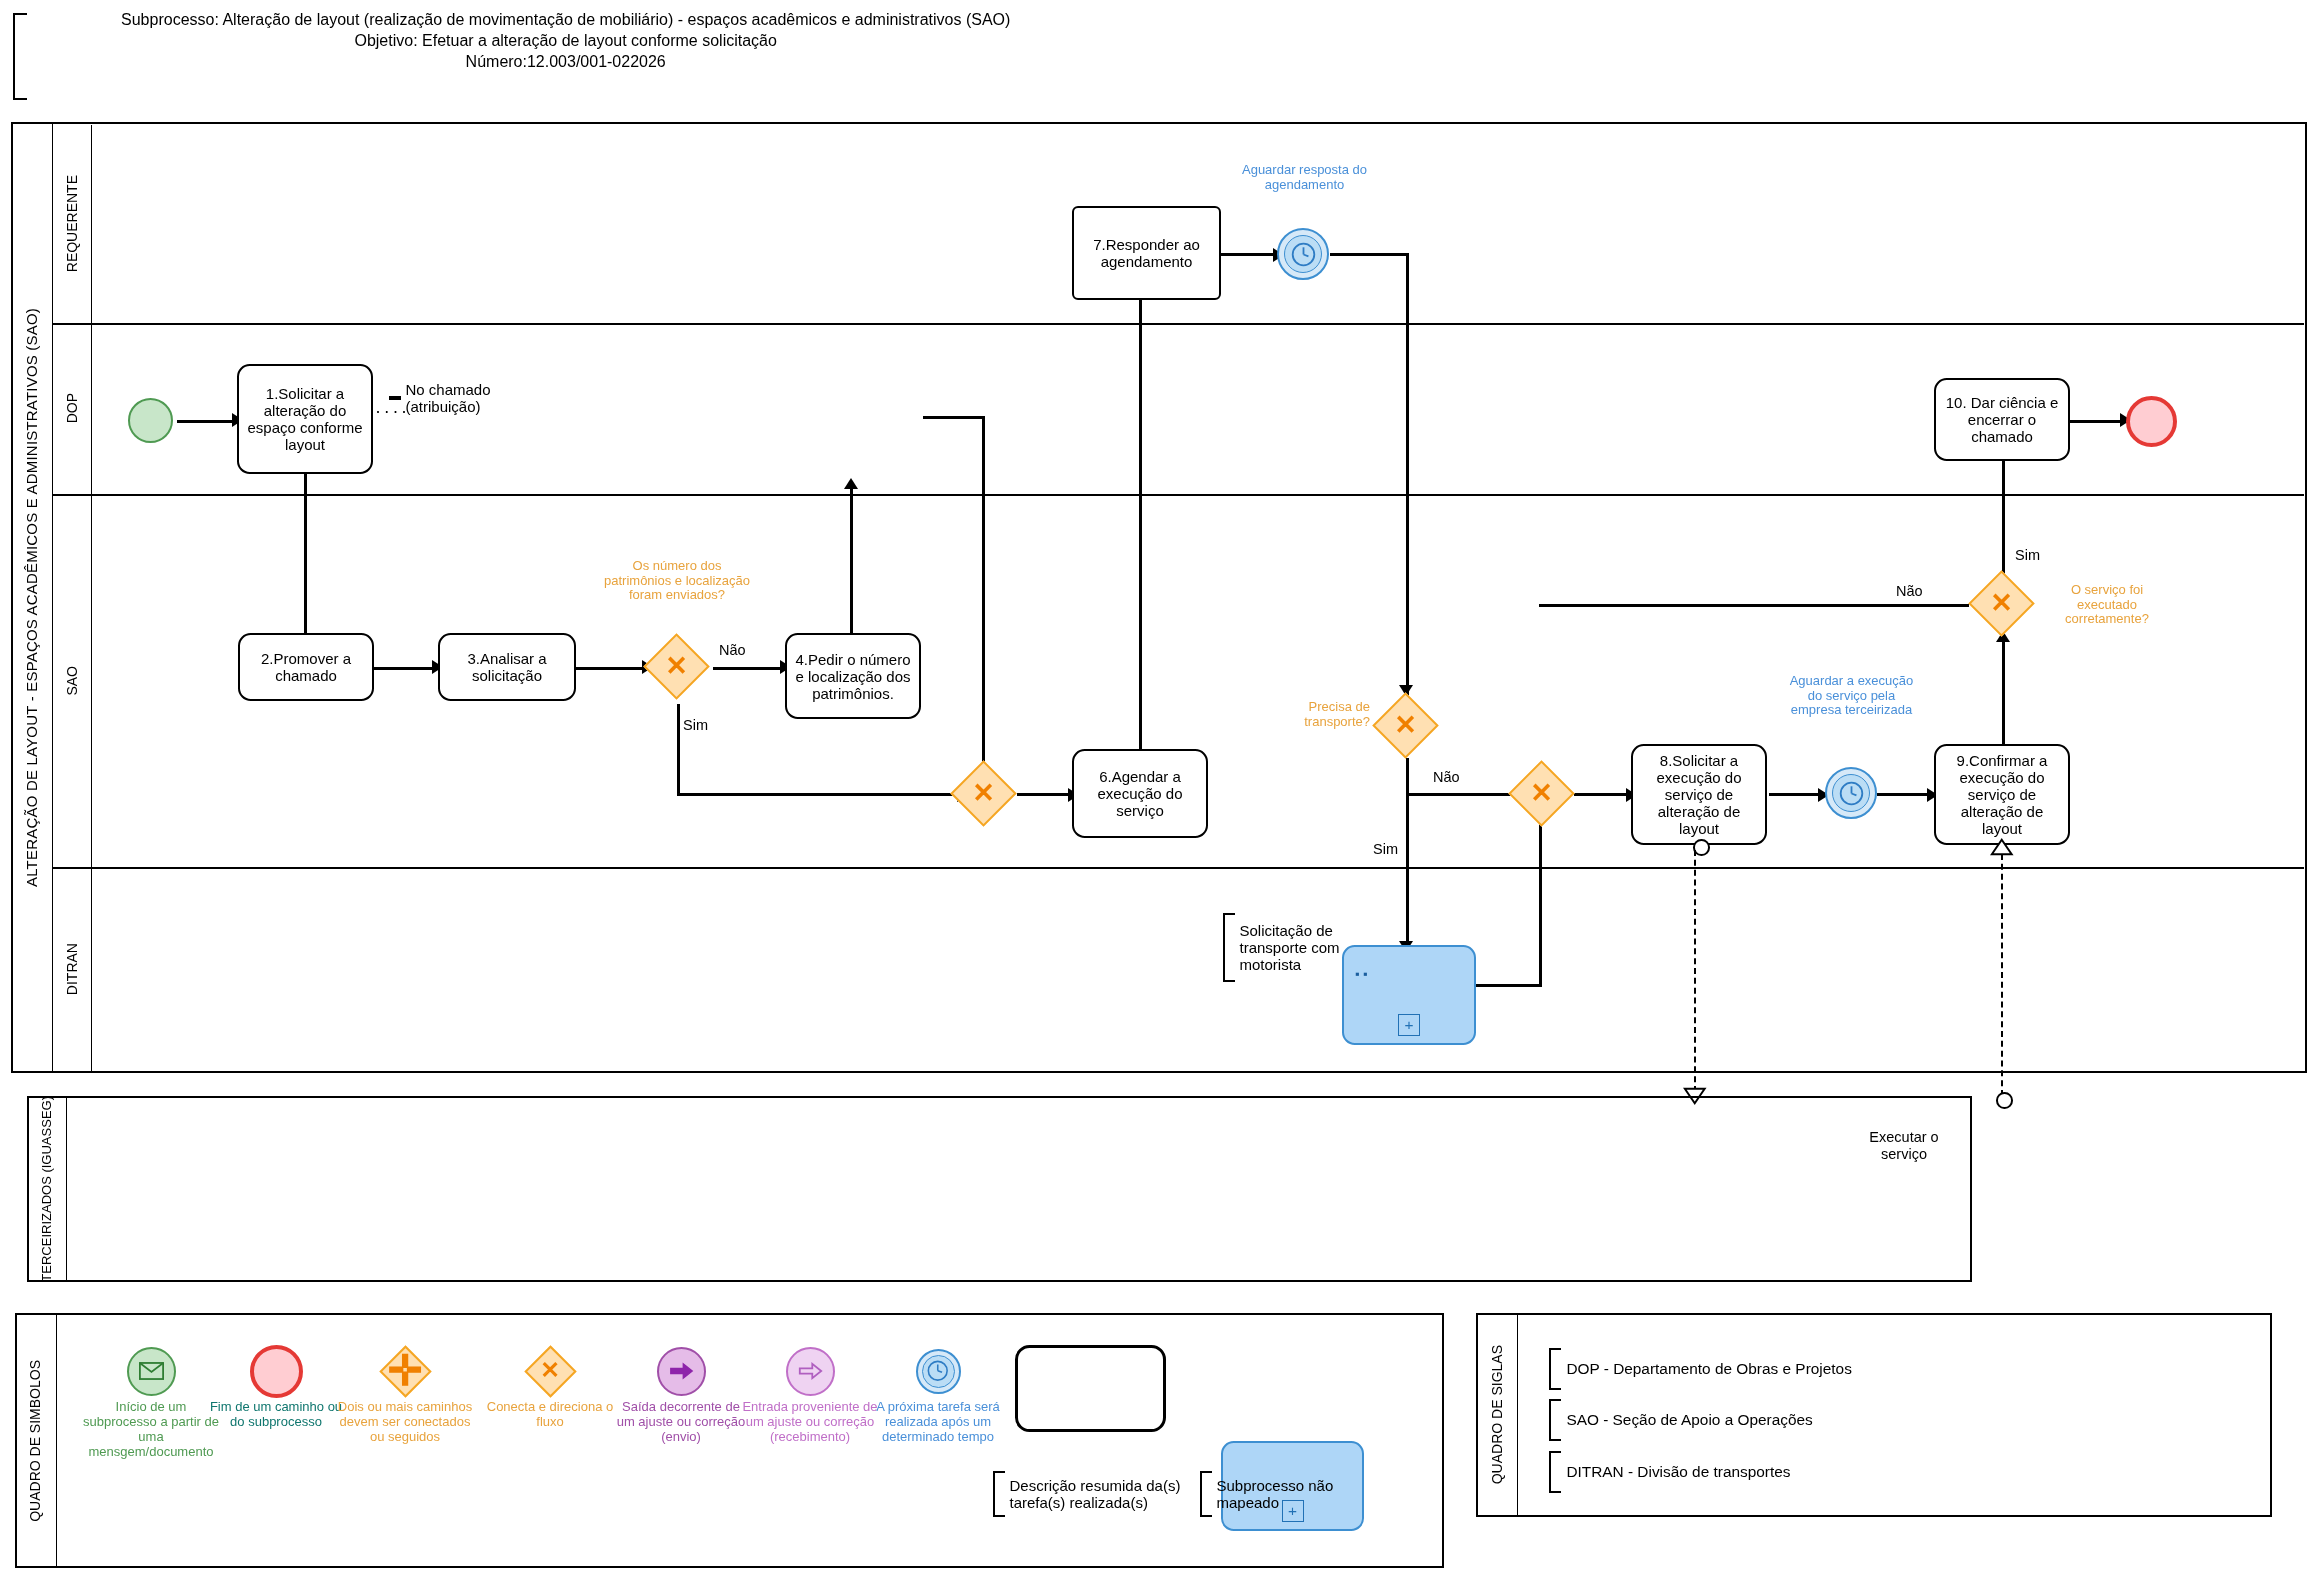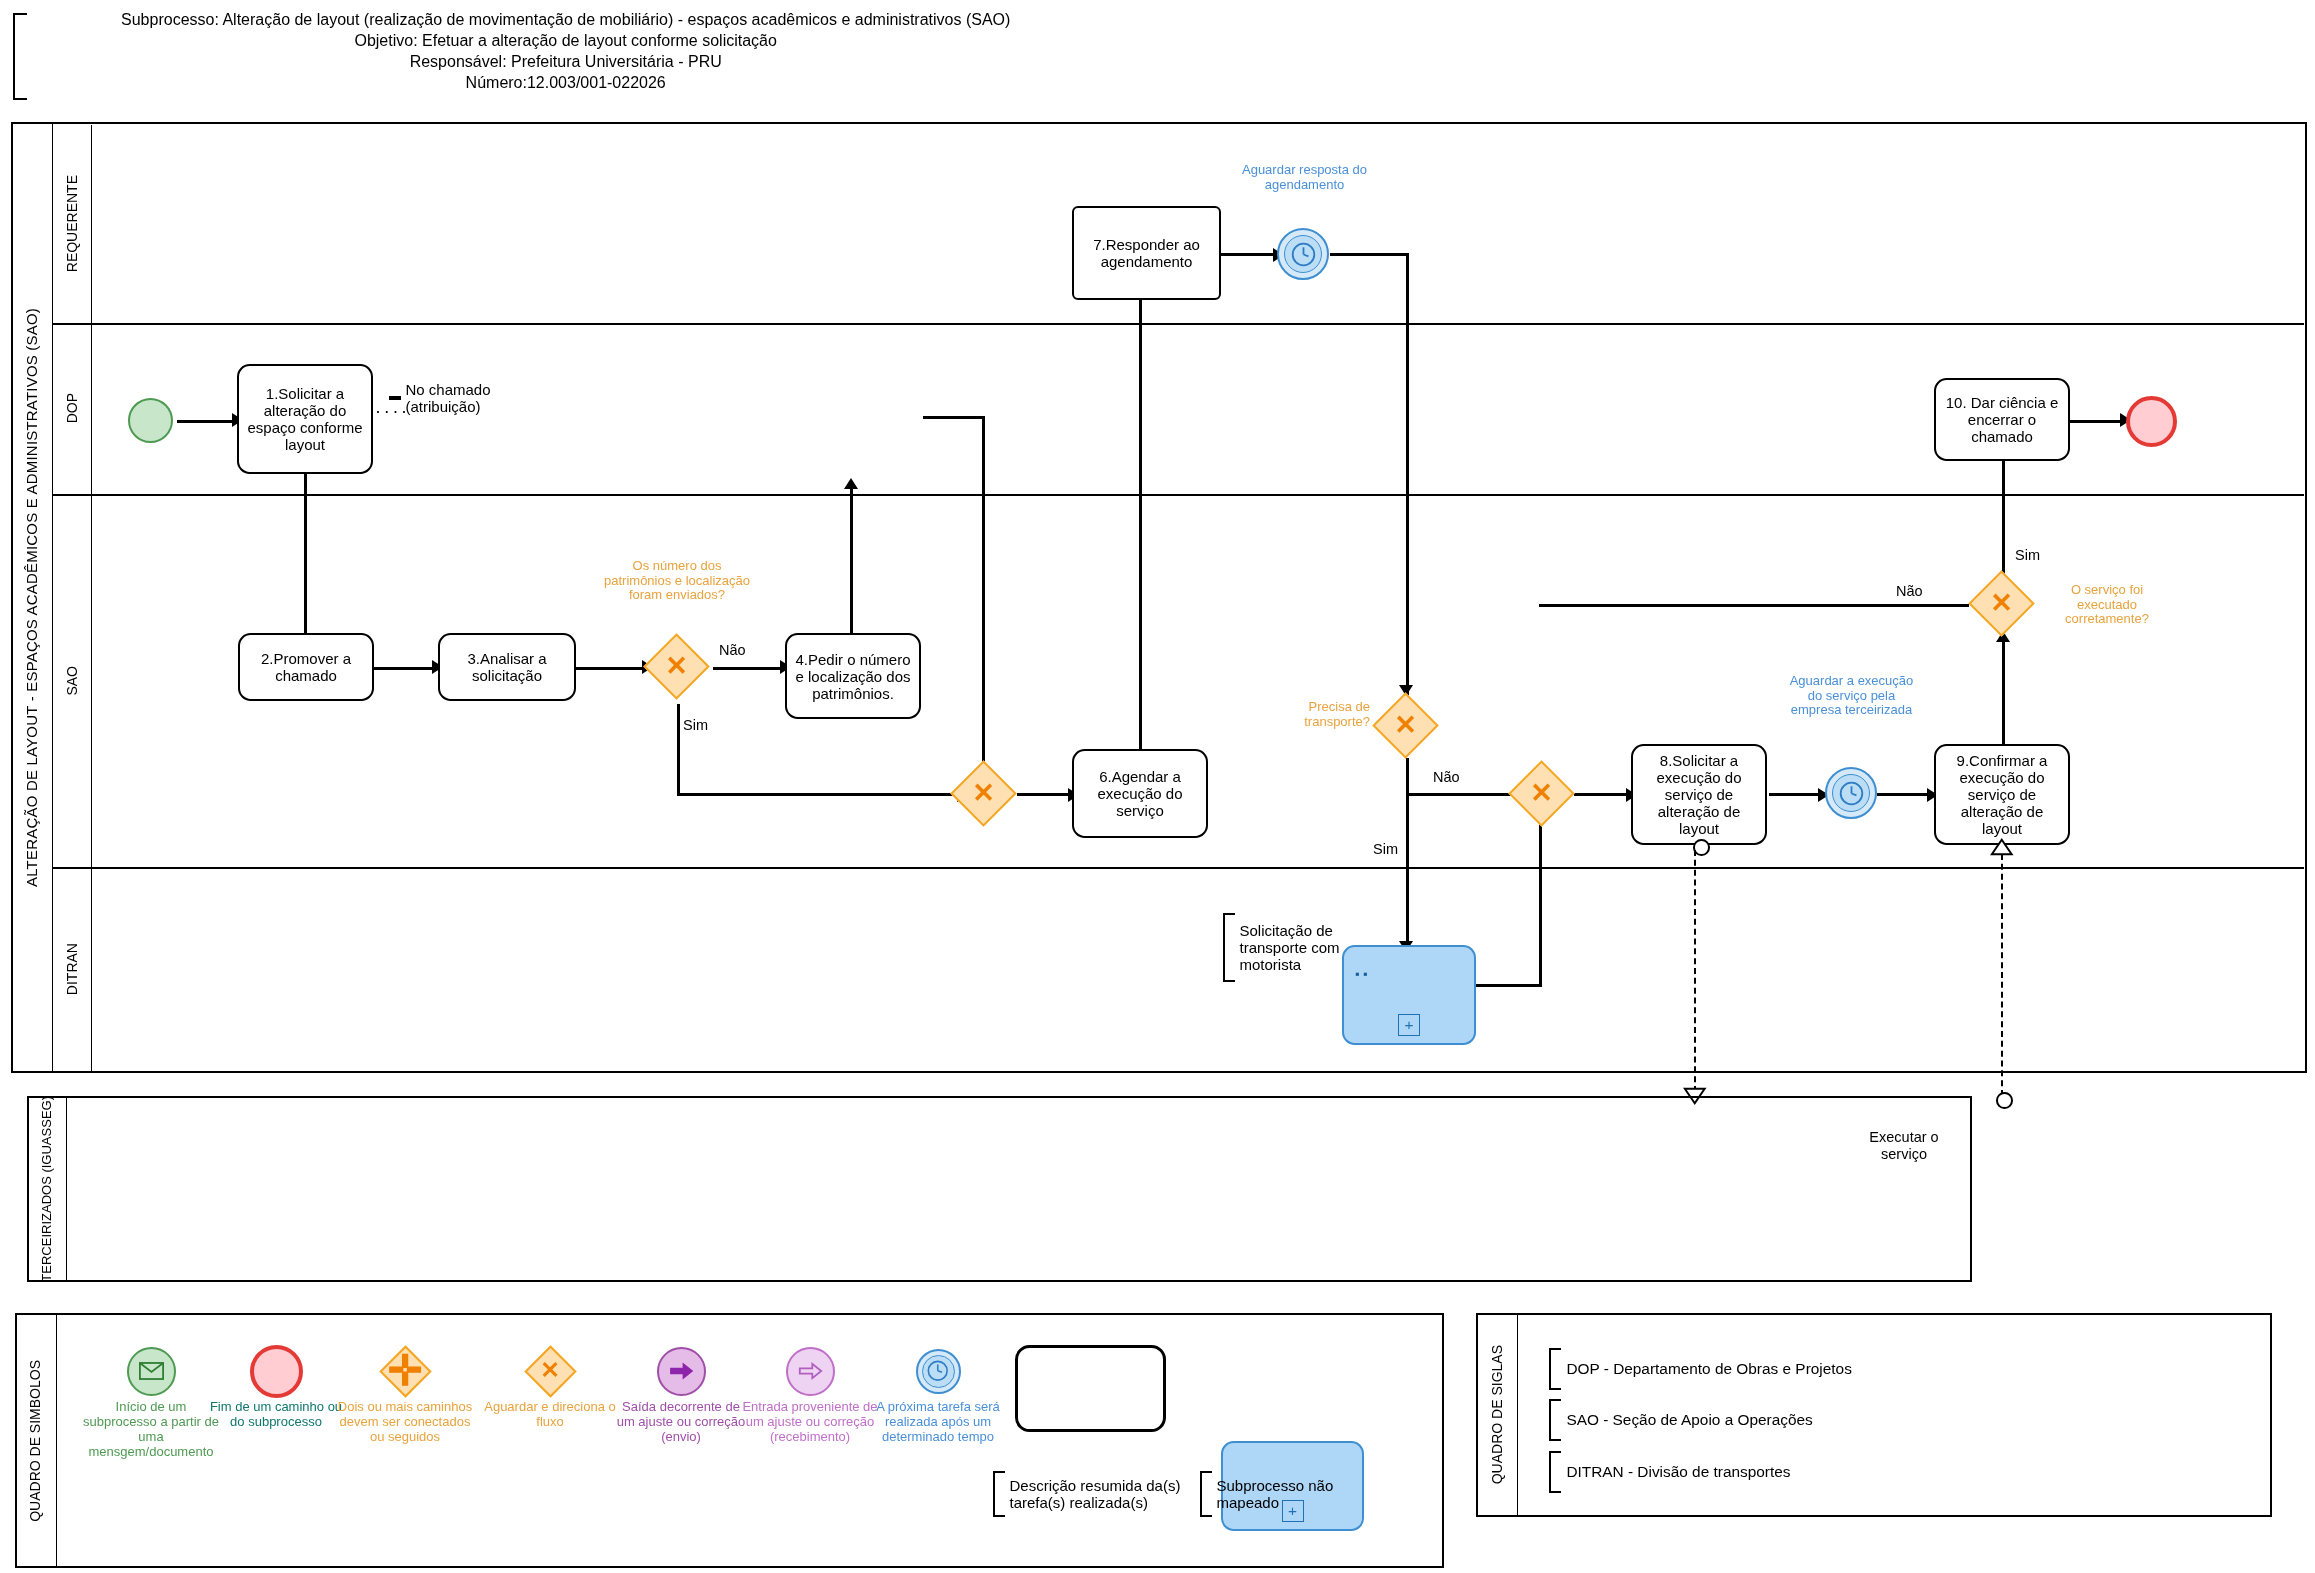--- a/index.html
+++ b/index.html
@@ -95,21 +95,20 @@
 </head>
 <body>
 
 <div id="page">
 
   <div class="abs" id="header">
     <div class="hdr-bracket"></div>
     <div class="hdr-lines">
       <div>Subprocesso: Alteração de layout (realização de movimentação de mobiliário) - espaços acadêmicos e administrativos (SAO)</div>
       <div>Objetivo: Efetuar a alteração de layout conforme solicitação</div>
-      <div>Responsável: Prefeitura Universitária - PRU</div>
       <div>Número:12.003/001-022026</div>
     </div>
   </div>
 
   <div class="abs" id="pool"></div>
   <div class="abs" id="pool-title">
     <span>ALTERAÇÃO DE LAYOUT - ESPAÇOS ACADÊMICOS E ADMINISTRATIVOS (SAO)</span>
   </div>
 
   <div class="abs lane-label" style="left:52px;top:125px;width:40px;height:198px;">
@@ -369,21 +368,21 @@
     <div class="leg-cap" style="color:#E8A33D;">Dois ou mais caminhos devem ser conectados ou seguidos</div>
   </div>
 
   <div class="leg-item" style="left:482px;top:1343px;">
     <div style="display:flex;justify-content:center;height:56px;align-items:center;">
       <div style="position:relative;width:52px;height:52px;">
         <div class="gw" style="position:absolute;left:8.1px;top:8.1px;width:37px;height:37px;"></div>
         <div class="gw-x" style="font-size:23.5px;">✕</div>
       </div>
     </div>
-    <div class="leg-cap" style="color:#E8A33D;">Aguardar e direciona o fluxo</div>
+    <div class="leg-cap" style="color:#E8A33D;">Conecta e direciona o fluxo</div>
   </div>
 
   <div class="leg-item" style="left:613px;top:1343px;">
     <div style="display:flex;justify-content:center;height:56px;align-items:center;">
       <div style="width:45px;height:45px;border-radius:50%;border:2.7px solid #A04FA8;background:#E5BCE8;display:flex;align-items:center;justify-content:center;">
         <svg width="25" height="18" viewBox="0 0 28 20">
             <polygon points="2,7 16,7 16,2 26,10 16,18 16,13 2,13" fill="#8E24AA" stroke="#8E24AA" stroke-width="1.5"></polygon>
           </svg>
       </div>
     </div>

